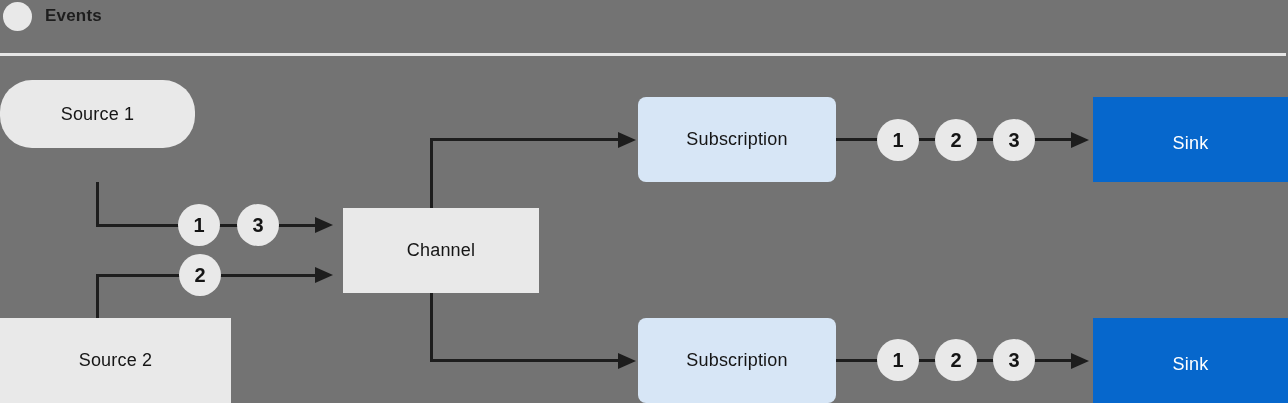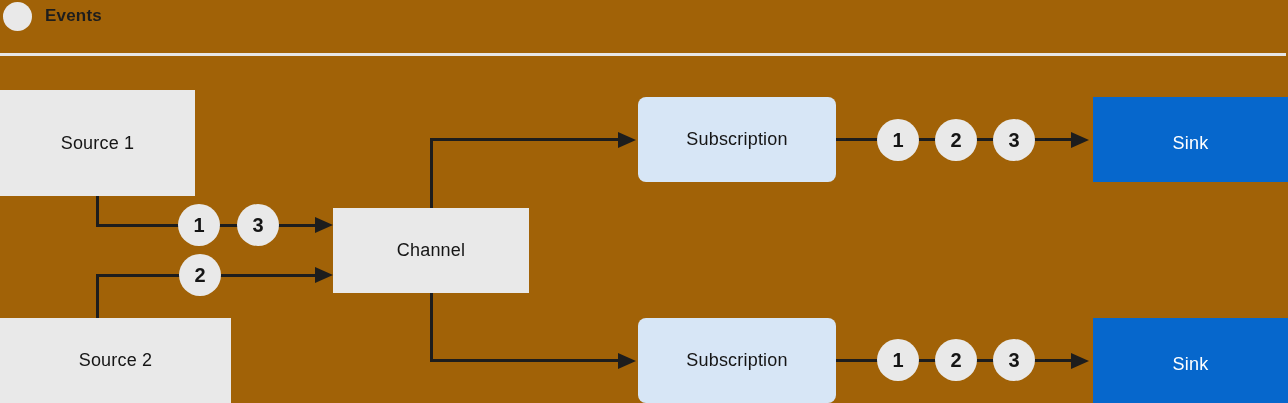--- a/index.html
+++ b/index.html
@@ -5,21 +5,21 @@
   html, body {
     margin: 0;
     padding: 0;
     background: #000000;
     font-family: "Liberation Sans", "DejaVu Sans", sans-serif;
   }
   .canvas {
     position: relative;
     width: 1288px;
     height: 403px;
-    background: #a16207;
+    background: #737373;
     overflow: hidden;
   }
   .abs { position: absolute; }
 
   
   .legend-dot {
     left: 3px; top: 2px;
     width: 29px; height: 29px;
     border-radius: 50%;
     background: #e9e9e9;
@@ -108,29 +108,29 @@
   <div class="abs line" style="left:430px; top:293px; width:3px; height:69px;"></div>
   <div class="abs line" style="left:430px; top:359px; width:188px; height:3px;"></div>
   <div class="abs arrowhead" style="left:618px; top:353px;"></div>
 
   <div class="abs line" style="left:836px; top:138px; width:235px; height:3px;"></div>
   <div class="abs arrowhead" style="left:1071px; top:132px;"></div>
 
   <div class="abs line" style="left:836px; top:359px; width:235px; height:3px;"></div>
   <div class="abs arrowhead" style="left:1071px; top:353px;"></div>
 
-  <div class="abs node gray" style="left:0; top:90px; width:195px; height:106px;">
+  <div class="abs node gray" style="left:0; top:80px; width:195px; height:68px;border-radius:32px;">
     <span class="label">Source 1</span>
   </div>
 
   <div class="abs node gray" style="left:0; top:318px; width:231px; height:85px;">
     <span class="label">Source 2</span>
   </div>
 
-  <div class="abs node gray" style="left:333px; top:208px; width:196px; height:85px;">
+  <div class="abs node gray" style="left:343px; top:208px; width:196px; height:85px;">
     <span class="label">Channel</span>
   </div>
 
   <div class="abs node lblue" style="left:638px; top:97px; width:198px; height:85px;">
     <span class="label">Subscription</span>
   </div>
 
   <div class="abs node lblue" style="left:638px; top:318px; width:198px; height:85px;">
     <span class="label">Subscription</span>
   </div>

